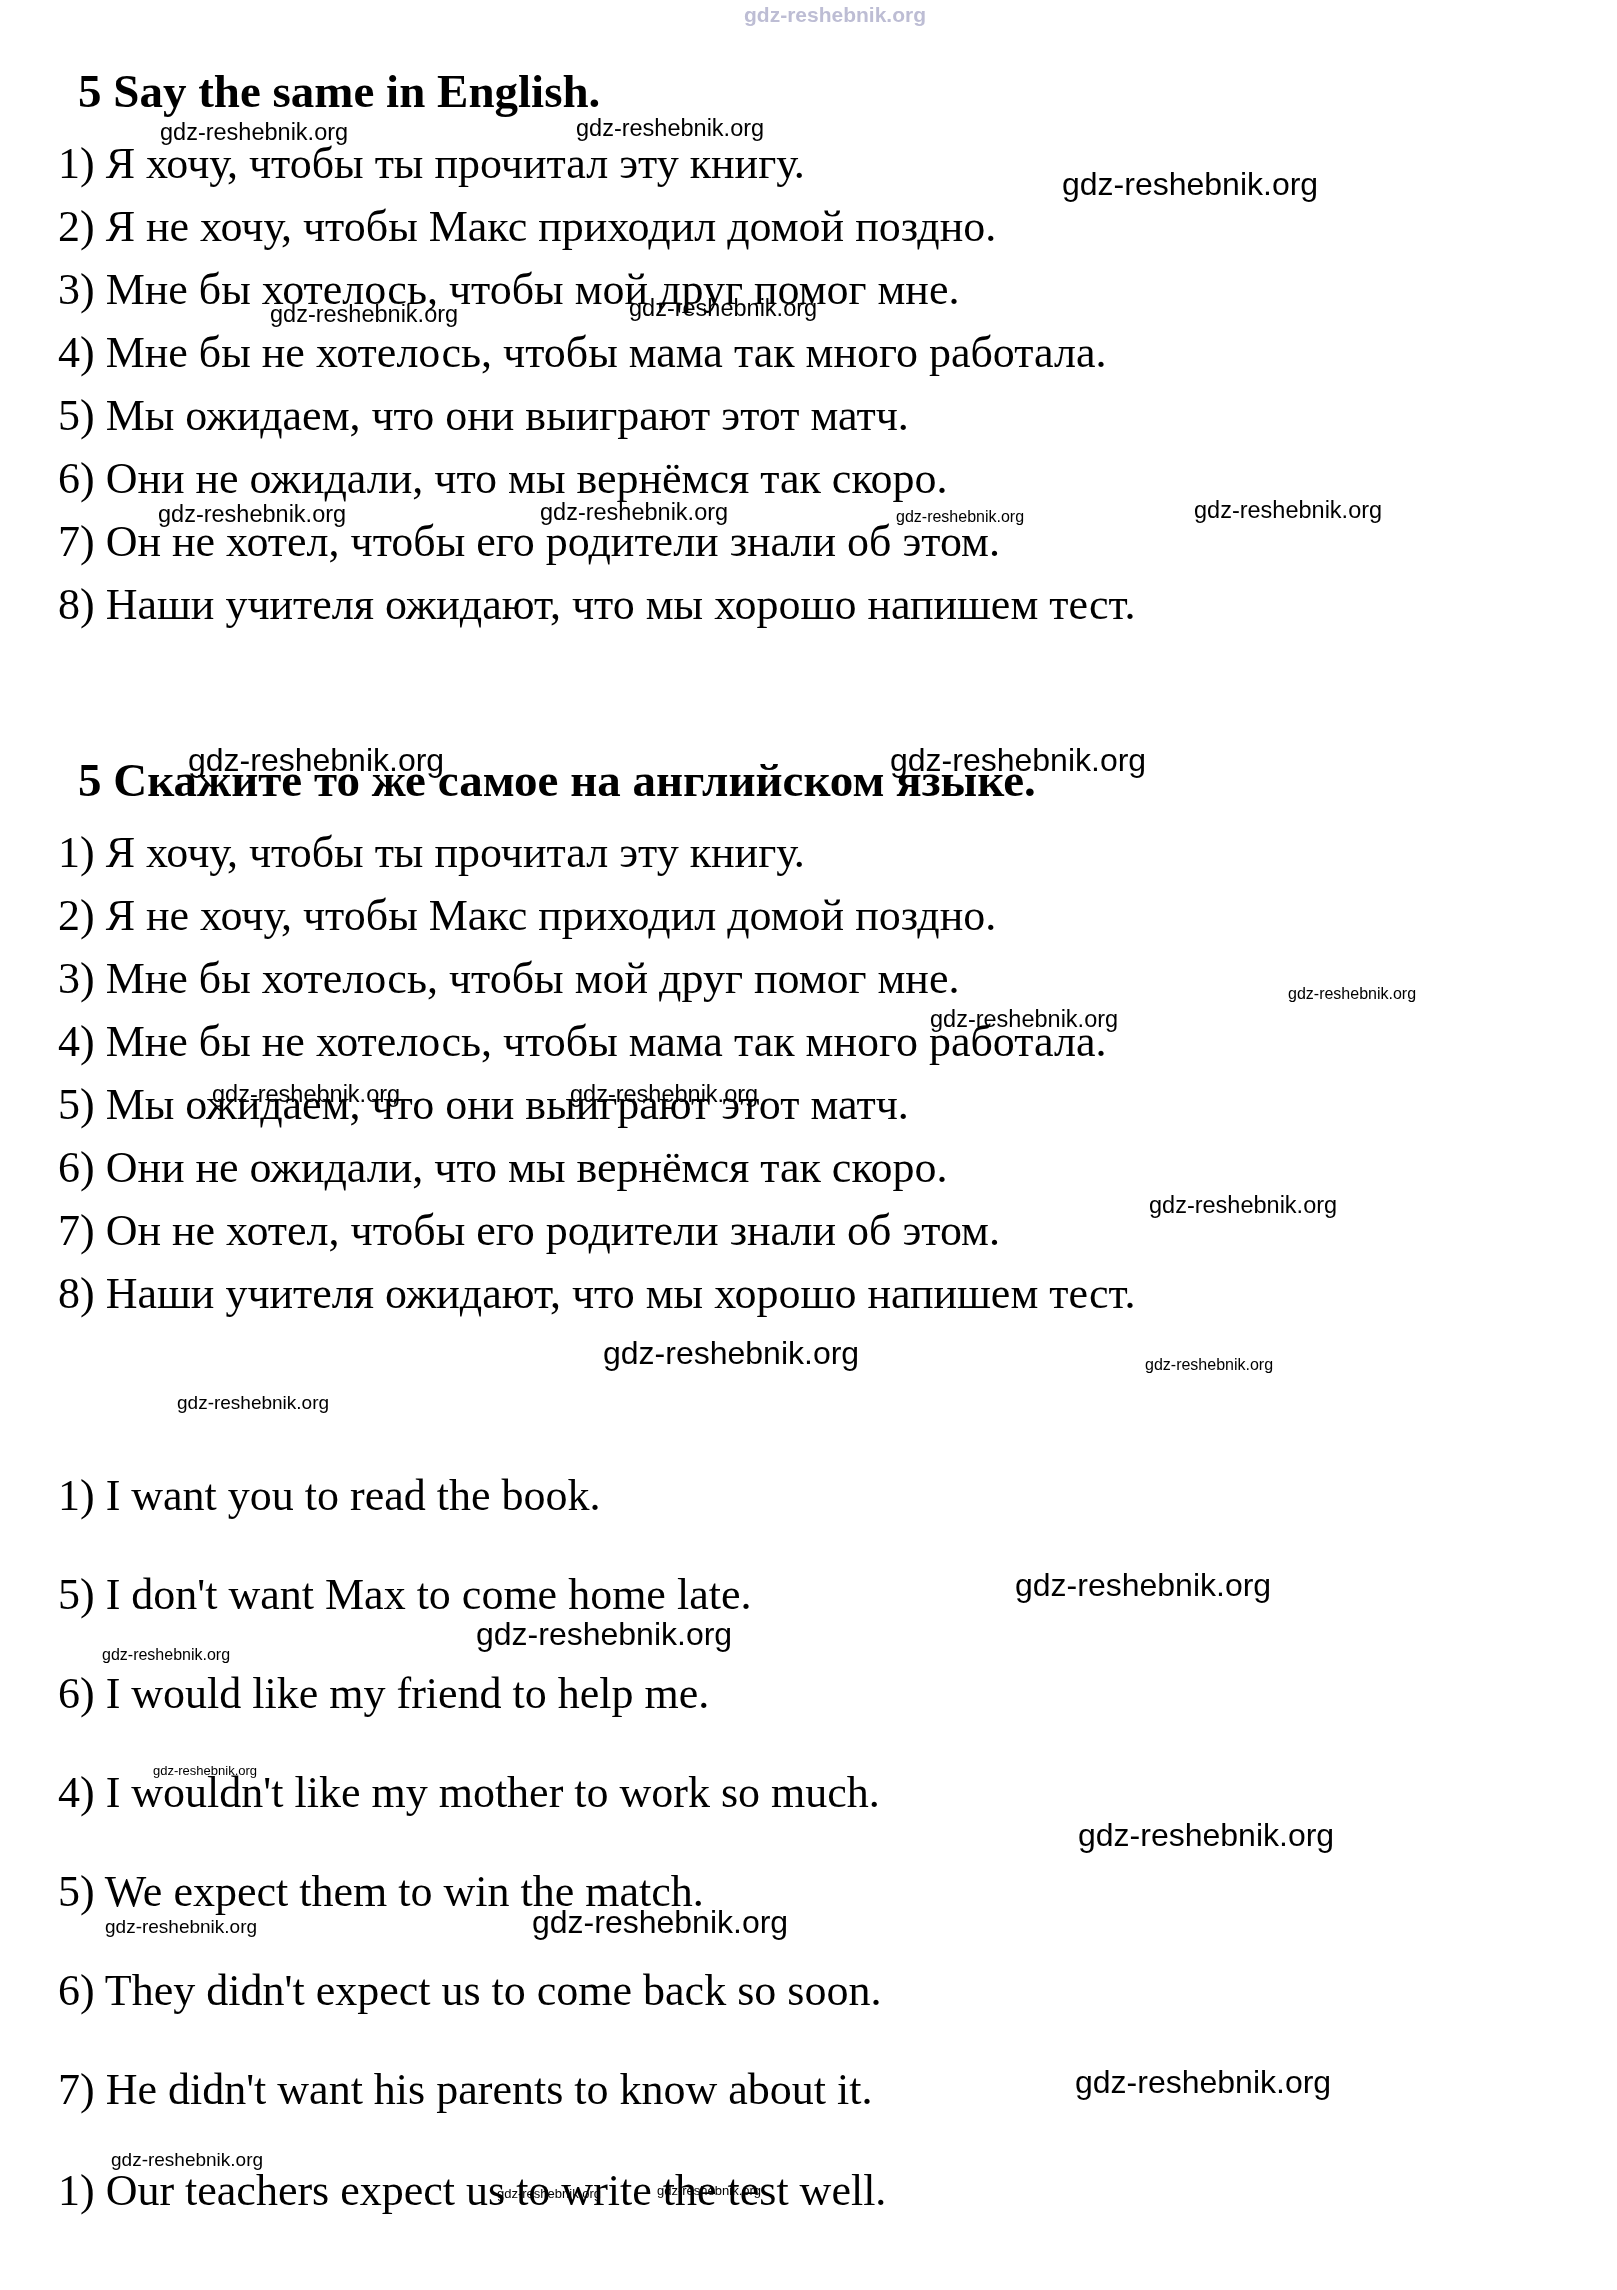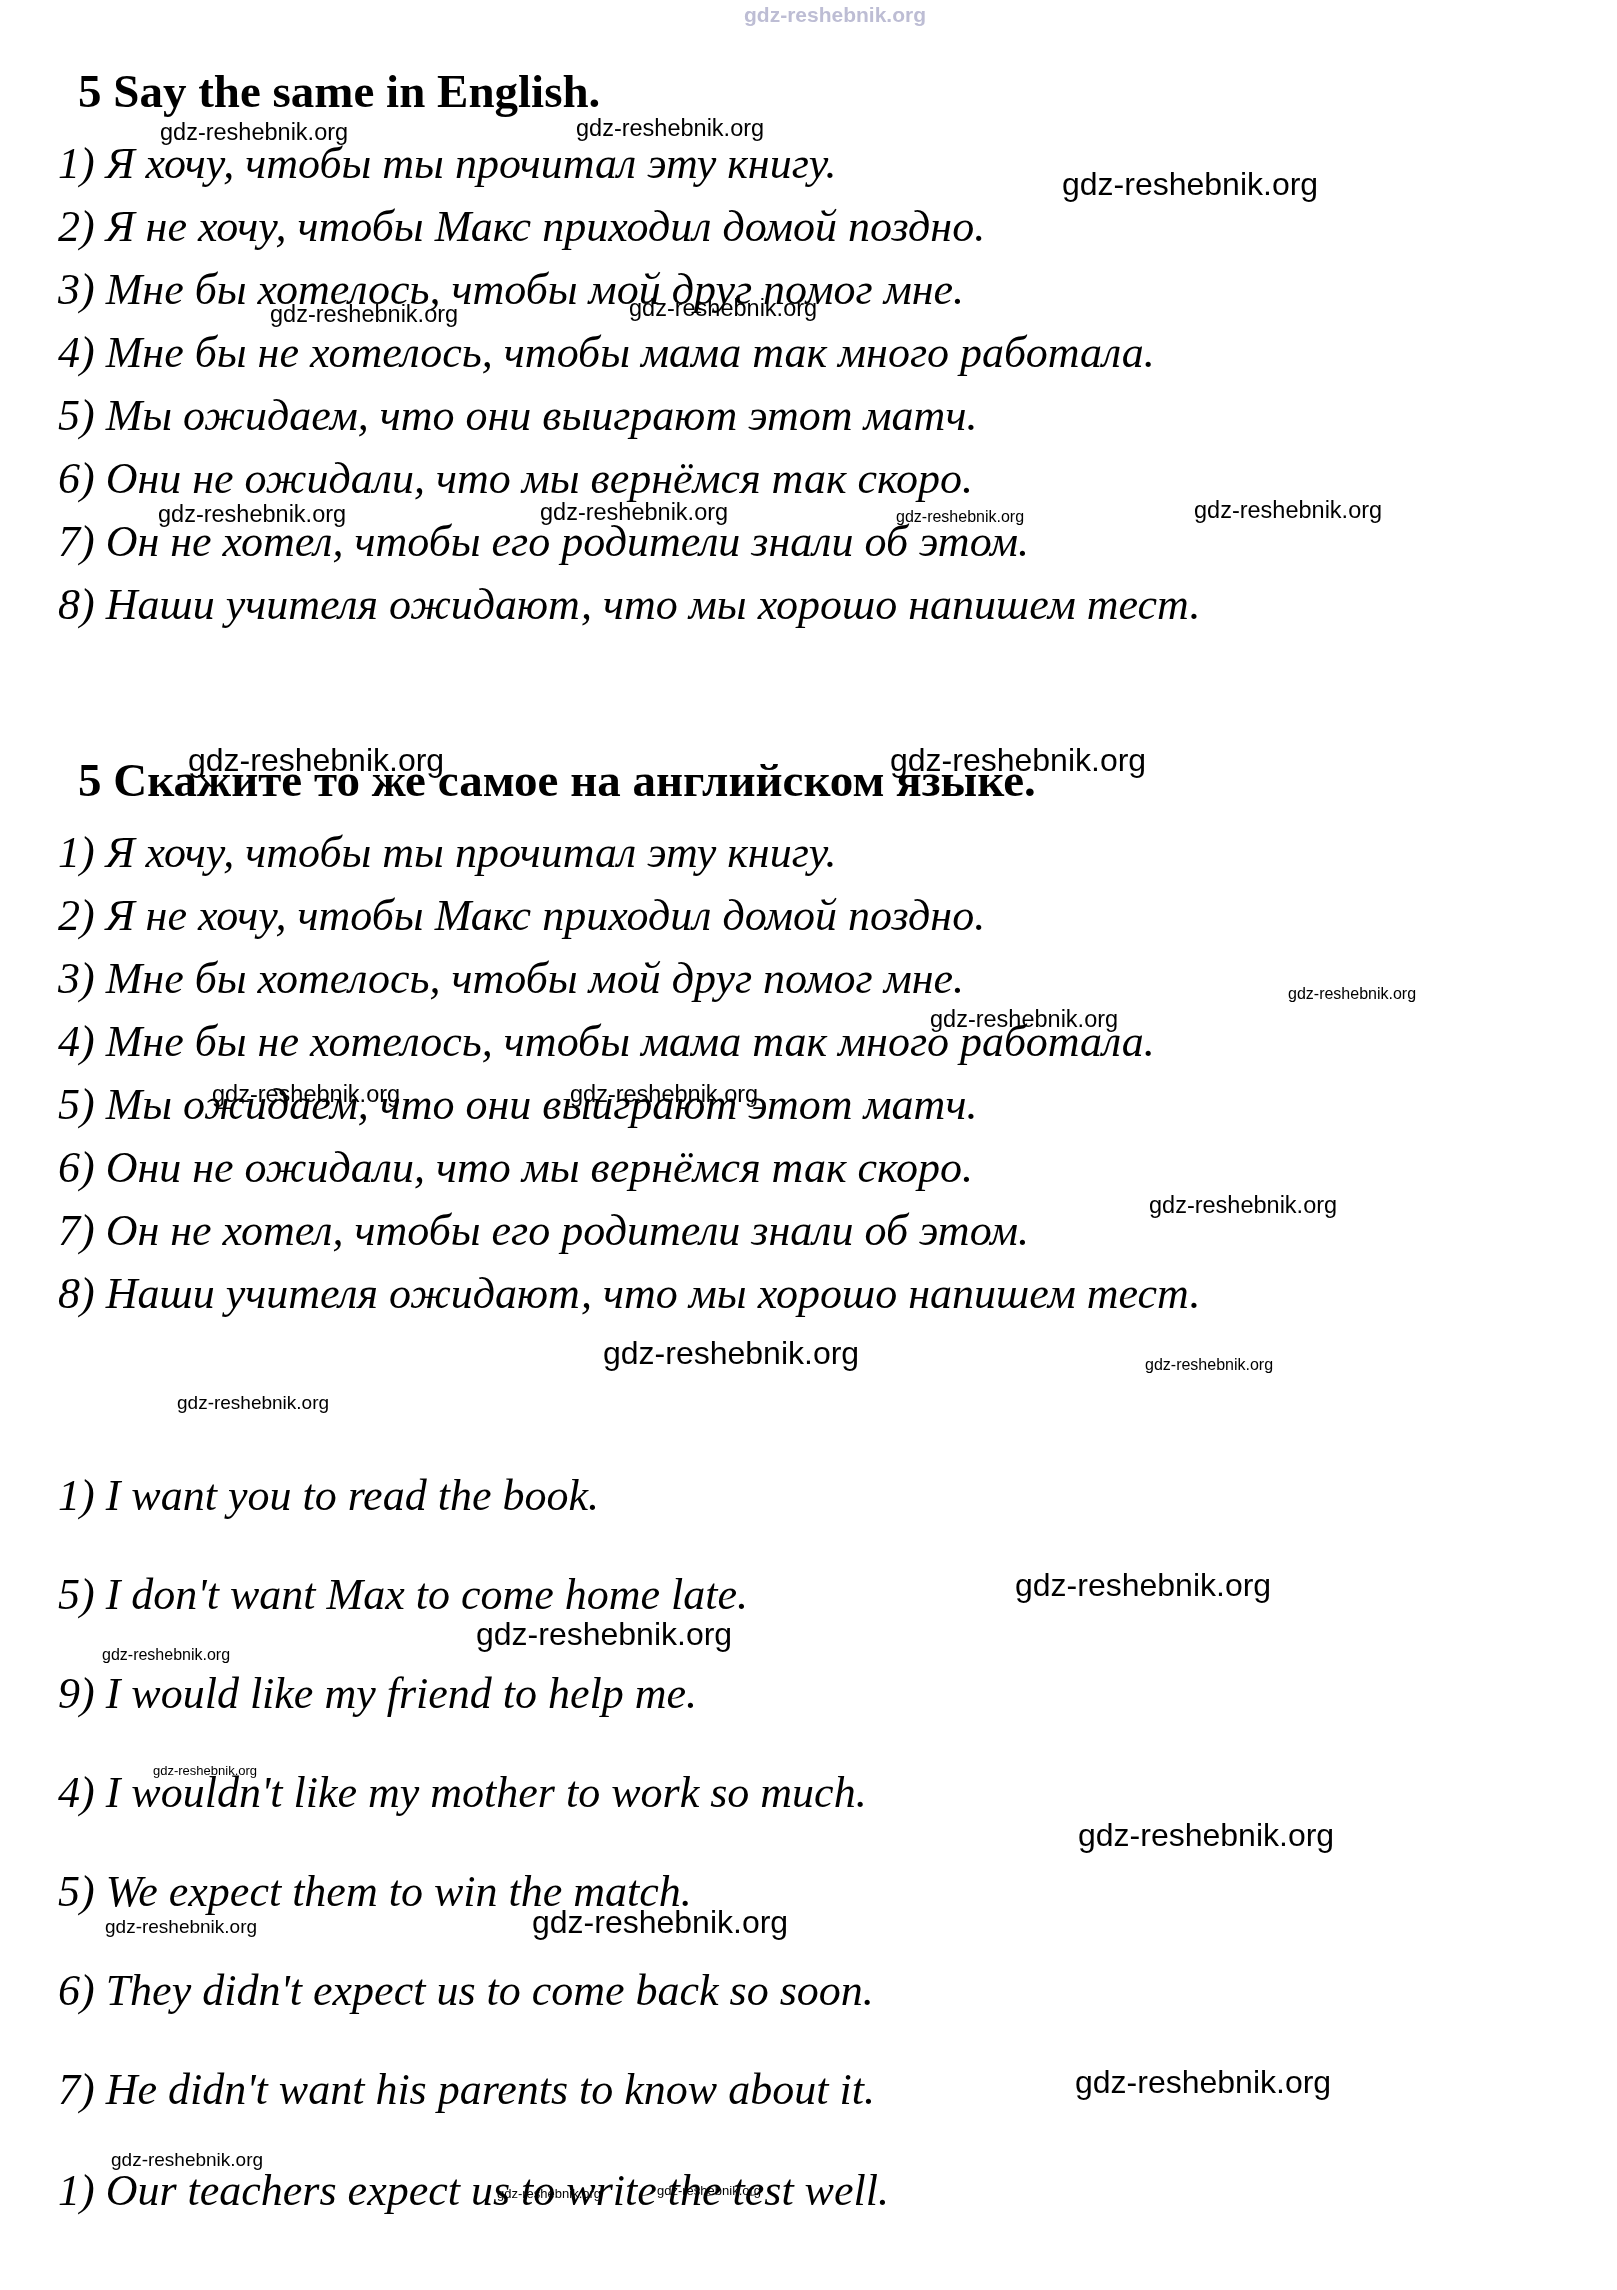--- a/index.html
+++ b/index.html
@@ -20,21 +20,20 @@
     margin-left:16px;
   }
   .lines {
     position:absolute;
     font-size:44px;
   }
   .lines .line {
     height:63px;
     line-height:63px;
     white-space:nowrap;
-    font-style:italic;
   }
   .answers .line {
     margin-bottom:36px;
   }
   .answers .line:last-child {
     margin-top:38px;
     margin-bottom:0;
   }
   .wm {
     position:absolute;
@@ -109,21 +108,21 @@
     <div class="line">4) Мне бы не хотелось, чтобы мама так много работала.</div>
     <div class="line">5) Мы ожидаем, что они выиграют этот матч.</div>
     <div class="line">6) Они не ожидали, что мы вернёмся так скоро.</div>
     <div class="line">7) Он не хотел, чтобы его родители знали об этом.</div>
     <div class="line">8) Наши учителя ожидают, что мы хорошо напишем тест.</div>
   </div>
 
   <div class="lines answers" style="left:58px;top:1464px">
     <div class="line">1) I want you to read the book.</div>
     <div class="line">5) I don't want Max to come home late.</div>
-    <div class="line">9) I would like my friend to help me.</div>
+    <div class="line">6) I would like my friend to help me.</div>
     <div class="line">4) I wouldn't like my mother to work so much.</div>
     <div class="line">5) We expect them to win the match.</div>
     <div class="line">6) They didn't expect us to come back so soon.</div>
     <div class="line">7) He didn't want his parents to know about it.</div>
     <div class="line">1) Our teachers expect us to write the test well.</div>
   </div>
 
 </div>
 
 

